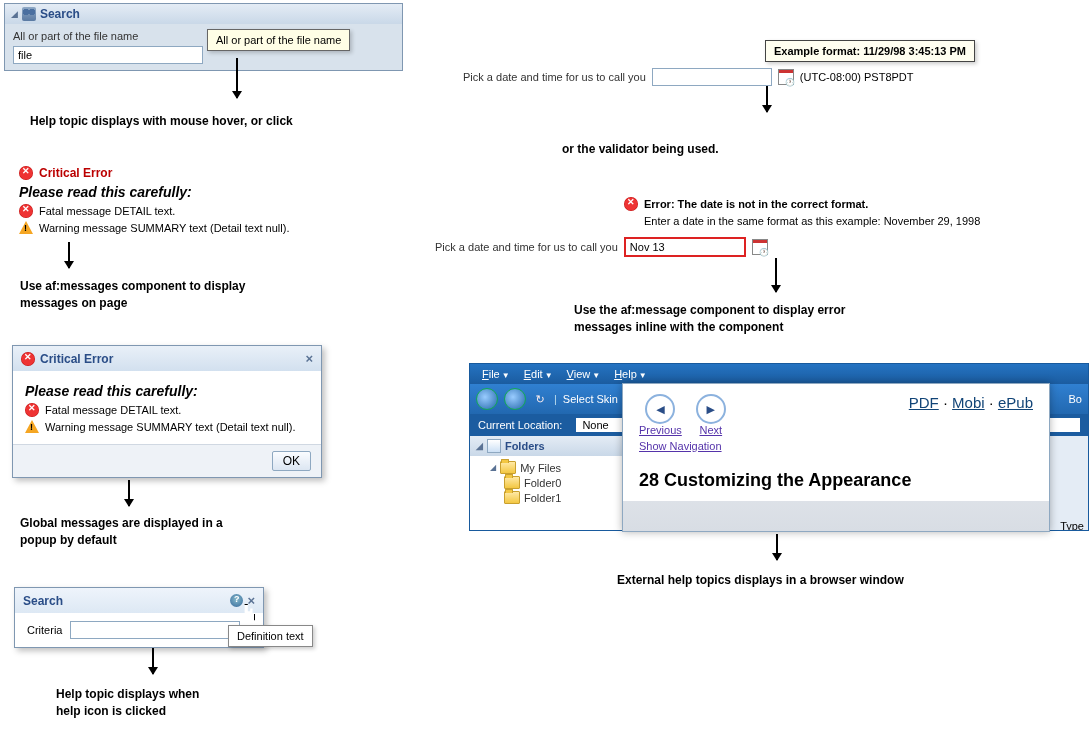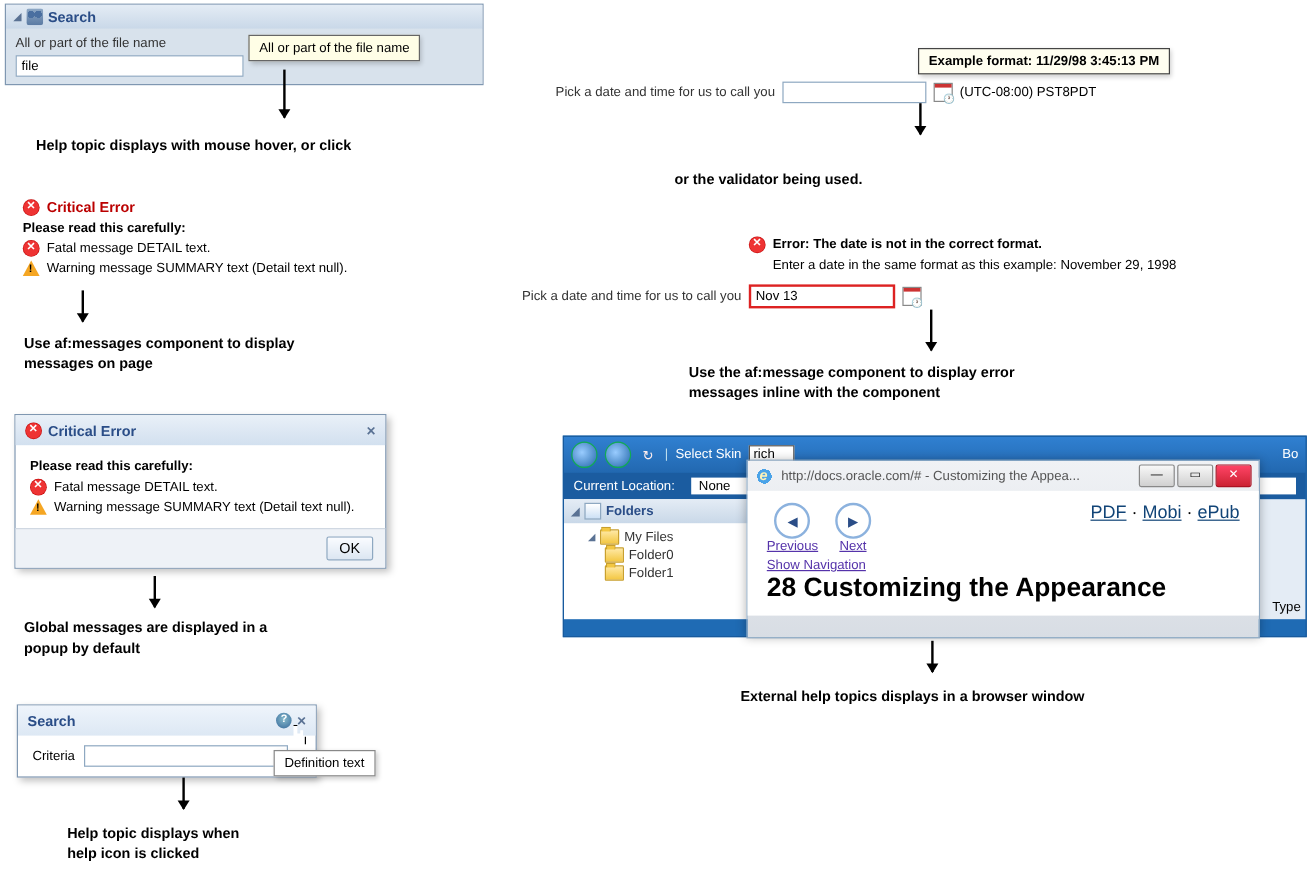--- a/index.html
+++ b/index.html
@@ -34,21 +34,21 @@
   
   .dialog { border: 1px solid #7f97b1; background: #fff; box-shadow: 3px 3px 6px rgba(0,0,0,.25); }
   .dialog-head { background: linear-gradient(#e9f0f8,#d2e0ef); padding: 5px 8px; display:flex; justify-content:space-between; align-items:center; }
   .dialog-title { color: #2a4d87; font-weight: bold; font-size: 12px; display:flex; align-items:center; gap:5px;}
   .dialog-body { padding: 8px 12px; }
   .dialog-foot { padding: 6px 10px; text-align:right; border-top:1px solid #d0d8e2; background:#eef2f7;}
   .btn { background: linear-gradient(#fafcff,#dce6f2); border:1px solid #8ea8c1; padding: 2px 10px; font-size:12px; border-radius:2px; cursor:pointer;}
   .close-x { color:#5a7294; font-size:13px; font-weight:bold; cursor:pointer;}
 
   .msg-line { display:flex; align-items:center; gap:6px; margin:3px 0; font-size:11px;}
-  .msg-head { font-weight:bold; font-size:11px; margin:4px 0;}
+  .msg-head { font-weight:bold; font-size:14px; margin:4px 0;font-style:italic;}
 
   
   .label-plain { font-size:11px; color:#333;}
   .date-input { border:1px solid #8ea8c1; padding:2px 4px; font-size:11px; width:110px; background:#fff;}
   .date-input.err { border:2px solid #d22; }
   .tz { font-size:11px; }
 
   
   .app-frame { border:1px solid #185a9d; background:#1f6bb4;}
   .menubar { background: linear-gradient(#2573c2,#1b5ca0); color:#fff; padding:3px 6px; font-size:11px; display:flex; gap:2px;}
@@ -75,21 +75,21 @@
   .ie-icon::after { content:"e"; color:#fff4b8; font-style:italic; font-weight:bold; font-size:12px; position:absolute; left:4px; top:0;}
   .addr { flex:1; font-size:11px; color:#555;}
   .winbtns { display:flex; gap:2px;}
   .winbtn { width:28px; height:17px; border:1px solid #888; background:linear-gradient(#f8f8f8,#d0d0d0); font-size:10px; text-align:center; line-height:15px; border-radius:2px;}
   .winbtn.red { background:linear-gradient(#f46,#c23); color:#fff; border-color:#a12;}
   .browser-body { background:#fff; padding:10px 16px;}
   .navcircle { display:inline-flex; align-items:center; justify-content:center; width:26px; height:26px; border:2px solid #8cb2de; border-radius:50%; color:#2a4d87;}
   .linky { color:#53a; text-decoration:underline; font-size:11px;}
   .fmtlinks { float:right; font-size:15px;}
   .fmtlinks a { color:#147; text-decoration:underline;}
-  .chap-title { font-size:22px; font-weight:bold; }
+  .chap-title { font-size:18px; font-weight:bold; margin-top:18px;}
 
   .arrow-down { width:2px; height:26px; background:#000; margin:0 auto; position:relative;}
   .arrow-down::after { content:""; position:absolute; bottom:-1px; left:-4px; border-left:5px solid transparent; border-right:5px solid transparent; border-top:8px solid #000;}
 </style>
 </head>
 <body>
 
 <div class="abs search-panel" style="left:4px; top:3px; width:397px;">
   <div class="search-header">
     <span class="disclosure">◢</span>
@@ -214,20 +214,26 @@
 </div>
 
 <div class="abs" style="left:775px; top:258px;">
     <div class="arrow-down" style="height:34px;"></div>
   </div>
 <div class="abs caption" style="left:574px; top:302px;">
   <span>Use the af:message component to display error</span><br><span>messages inline with the component</span>
 </div>
 
 <div class="abs app-frame" style="left:469px; top:363px; width:618px; height:166px; overflow:hidden;">
+  <div class="menubar">
+    <span class="menu-item"><span class="ul">F</span>ile<span class="menu-drop">▼</span></span>
+    <span class="menu-item"><span class="ul">E</span>dit<span class="menu-drop">▼</span></span>
+    <span class="menu-item"><span class="ul">V</span>iew<span class="menu-drop">▼</span></span>
+    <span class="menu-item"><span class="ul">H</span>elp<span class="menu-drop">▼</span></span>
+  </div>
   <div class="toolbar">
     <span class="navbtn"></span>
     <span class="navbtn"></span>
     <span style="color:#fee; width:16px; text-align:center;">↻</span>
     <span style="color:#bde;">|</span>
     <span class="skin-label">Select Skin</span>
     <input class="skin-input" value="rich" style="">
     <span style="flex:1"></span>
     <span style="color:#fff;">Bo</span>
   </div>
@@ -258,29 +264,20 @@
           </div>
       </div>
     </div>
     <div style="flex:1; background:#e4ecf5; position:relative;">
       <span style="position:absolute; right:4px; bottom:4px; font-size:11px;">Type</span>
     </div>
   </div>
 </div>
 
 <div class="abs browser-win" style="left:622px; top:383px; width:426px; height:147px;">
-  <div class="browser-chrome">
-    <span class="ie-icon"></span>
-    <span class="addr">http://docs.oracle.com/# - Customizing the Appea...</span>
-    <div class="winbtns">
-      <span class="winbtn">—</span>
-      <span class="winbtn">▭</span>
-      <span class="winbtn red">✕</span>
-    </div>
-  </div>
   <div class="browser-body">
     <div class="fmtlinks">
       <a>PDF</a> · 
       <a>Mobi</a> · 
       <a>ePub</a>
     </div>
     <div style="display:flex; gap:14px; align-items:center;">
       <div style="text-align:center;">
         <div class="navcircle">◀</div><br>
         <span class="linky">Previous</span>

